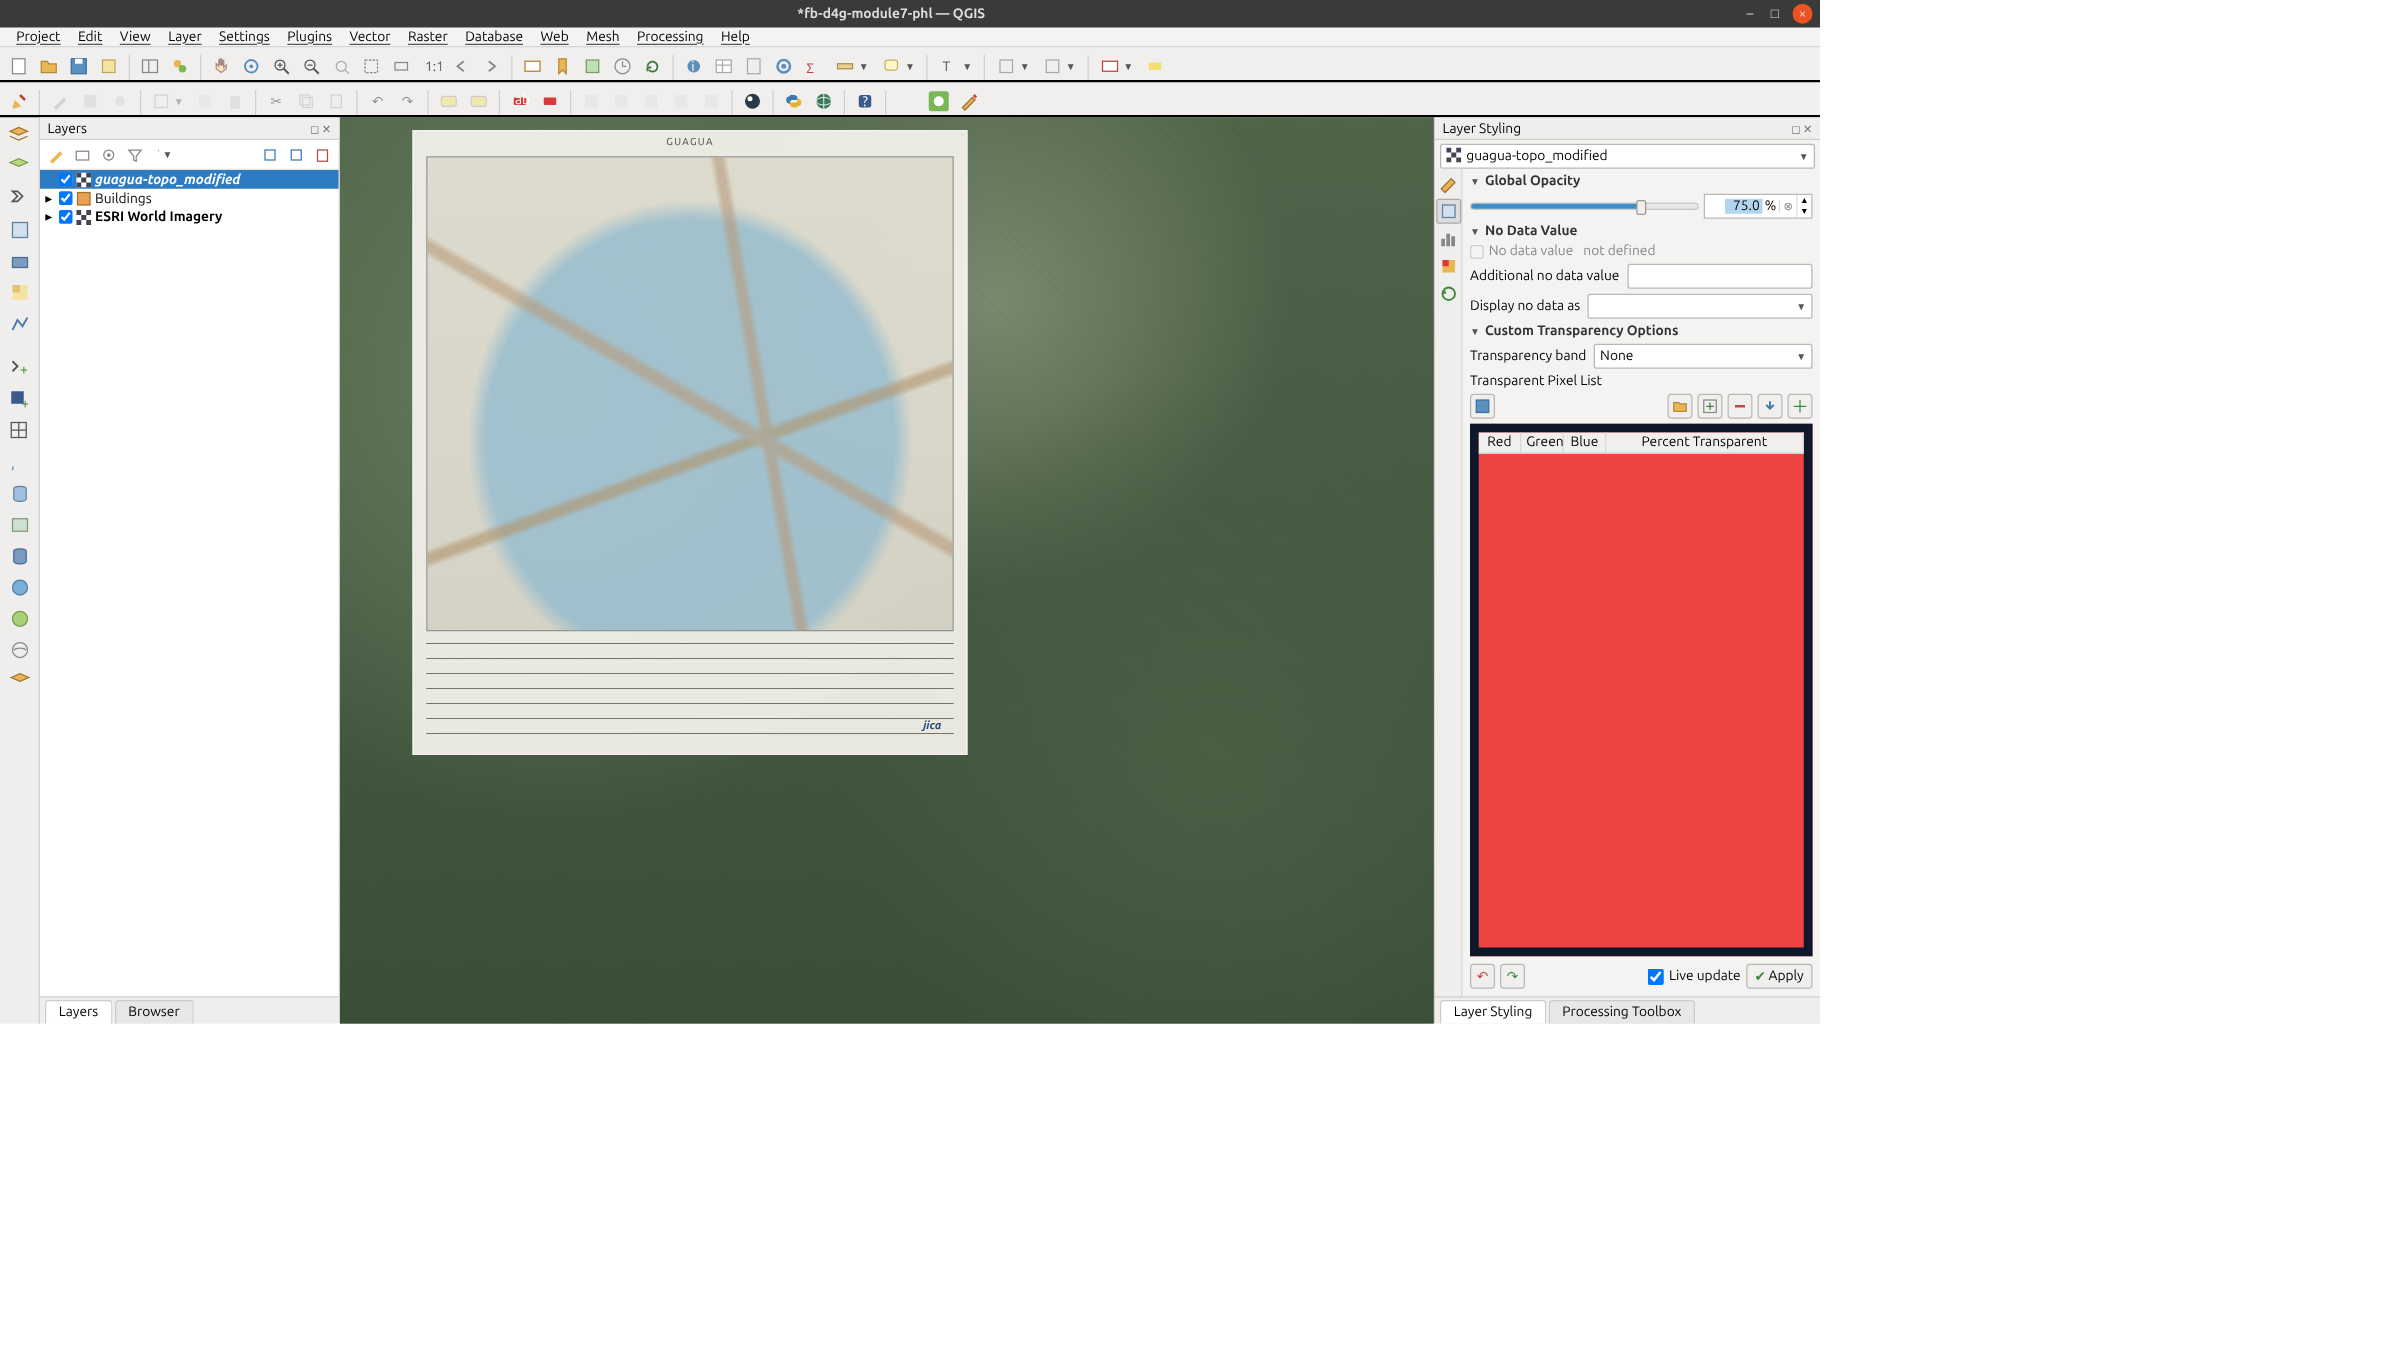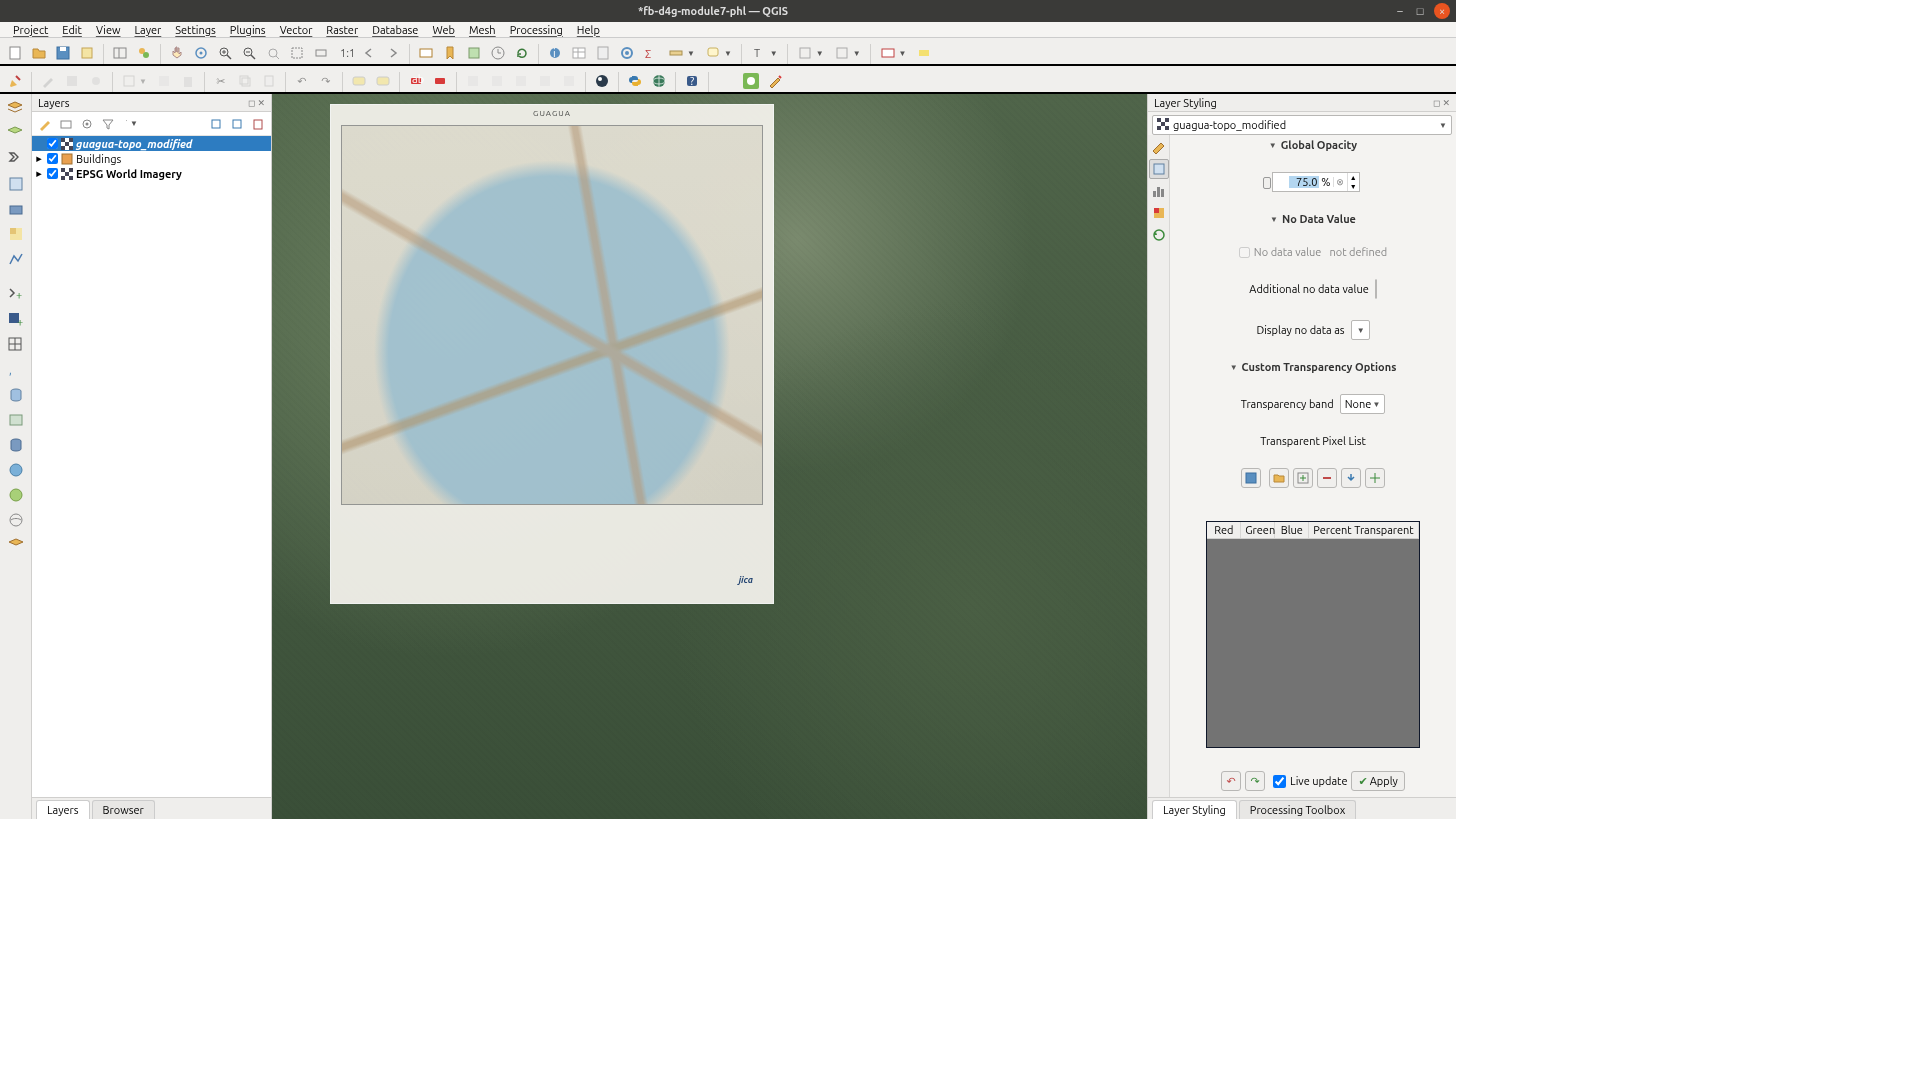--- a/index.html
+++ b/index.html
@@ -61,21 +61,21 @@
   linear-gradient(80deg, transparent 60%, #c0a080 61%, #c0a080 62%, transparent 63%);
   opacity:.6;
 }
 .topo .topo-leg { position:absolute; left:10px; right:10px; bottom:10px; height:80px; background:
   repeating-linear-gradient(0deg,#777 0 0.3px, transparent 0.3px 6px); font-size:5px; color:#555; }
 .topo .jica { position:absolute; right:20px; bottom:18px; font-size:9px; font-weight:bold; color:#247; font-style:italic; }
 .styling-panel { width:309px; background:#f4f3f1; border-left:1px solid #d0cfcd; display:flex; flex-direction:column; }
 .sty-body { display:flex; flex:1; }
 .sty-tabs { width:22px; background:#efeeec; border-right:1px solid #d8d7d5; display:flex; flex-direction:column; align-items:center; padding-top:2px; gap:2px; }
 .sty-tab { width:20px; height:20px; display:flex; align-items:center; justify-content:center; }
-.sty-content { flex:1; padding:4px 6px; display:flex; flex-direction:column; gap:21px; overflow:hidden;align-items:center; }
+.sty-content { flex:1; padding:4px 6px; display:flex; flex-direction:column; gap:4px; overflow:hidden; }
 .sty-combo { height:20px; border:1px solid #b8b7b5; background:#fff; border-radius:2px; display:flex; align-items:center; padding:0 4px; gap:4px; margin:3px 4px 0 4px; }
 .collap { display:flex; align-items:center; gap:4px; font-weight:bold; color:#333; cursor:default; }
 .collap::before { content:"▼"; font-size:8px; color:#555; }
 .slider-row { display:flex; align-items:center; gap:4px; }
 .slider-track { flex:1; height:6px; background:#e8e7e5; border:1px solid #c8c7c5; border-radius:3px; position:relative; }
 .slider-fill { position:absolute; left:0; top:0; bottom:0; width:75%; background:#3c8fc9; border-radius:3px 0 0 3px; }
 .slider-thumb { position:absolute; left:75%; top:-3px; width:8px; height:12px; background:#f0efed; border:1px solid #999; border-radius:2px; transform:translateX(-50%); }
 .spinbox { display:flex; align-items:center; height:20px; border:1px solid #b8b7b5; background:#fff; }
 .spinbox input { width:30px; border:none; text-align:right; padding:0 2px; background:#b3d6f0; font-size:11px;margin-left:16px; }
 .spinbox .pct { padding:0 2px; }
@@ -83,21 +83,21 @@
 .spinbox .arrows { width:12px; display:flex; flex-direction:column; border-left:1px solid #ddd; }
 .spinbox .arrows span { height:9px; font-size:7px; text-align:center; line-height:9px; }
 .chk-row { display:flex; align-items:center; gap:4px; color:#888; }
 .chk-row input { width:11px; height:11px; }
 .form-row { display:flex; align-items:center; gap:6px; }
 .form-row label { white-space:nowrap; }
 .form-row .tinput { flex:1; height:20px; border:1px solid #b8b7b5; background:#fff; border-radius:2px; }
 .form-row .combo { flex:1; height:20px; border:1px solid #b8b7b5; background:#fff; border-radius:2px; display:flex; align-items:center; padding:0 4px; justify-content:space-between; }
 .tpl-toolbar { display:flex; gap:4px; }
 .tpl-toolbar .sp { flex:1; }
-.pixtable { border:1px solid #0f172a; background:#737373; flex:1; min-height:200px; display:flex; flex-direction:column;margin-top:12px; }
+.pixtable { border:7px solid #0f172a; background:#ef4444; flex:1; min-height:200px; display:flex; flex-direction:column; }
 .pixtable .phdr { display:flex; border-bottom:1px solid #d0cfcd; background:#f0efed; }
 .pixtable .phdr div { padding:2px 4px; border-right:1px solid #d8d7d5; text-align:center; }
 .pixtable .phdr .rgb { width:34px; }
 .pixtable .phdr .pt { flex:1; }
 .sty-footer { display:flex; align-items:center; gap:4px; padding:2px 0; }
 .sbtn { height:20px; padding:0 6px; border:1px solid #b8b7b5; background:#f0efed; border-radius:3px; display:flex; align-items:center; gap:2px; }
 .sbtn.small { width:20px; padding:0; justify-content:center; }
 .statusbar { height:24px; background:#efeeec; border-top:1px solid #d0cfcd; display:flex; align-items:center; padding:0 4px; gap:6px; }
 .statusbar .locate { display:flex; align-items:center; border:1px solid #ccc; background:#fff; border-radius:3px; height:18px; padding:0 4px; gap:4px; width:230px; }
 .statusbar .locate input { border:none; flex:1; font-size:11px; color:#888; }
@@ -661,21 +661,21 @@
         <span class="exp">▸</span>
         <input type="checkbox" checked="" style="">
         <span class="licon"><svg width="12" height="12">
               <rect width="12" height="12" fill="#fff"></rect>
               <rect x="0" y="0" width="4" height="4" fill="#445"></rect>
               <rect x="8" y="0" width="4" height="4" fill="#445"></rect>
               <rect x="4" y="4" width="4" height="4" fill="#445"></rect>
               <rect x="0" y="8" width="4" height="4" fill="#445"></rect>
               <rect x="8" y="8" width="4" height="4" fill="#445"></rect>
             </svg></span>
-        <span class="lname bold">EPSG World Imagery</span>
+        <span class="lname bold">ESRI World Imagery</span>
       </div>
     </div>
     <div class="tabs-bottom">
       <div class="btab">Layers</div>
       <div class="btab inactive">Browser</div>
     </div>
   </div>
 
   <div class="canvas">
     <div class="sat"></div>

